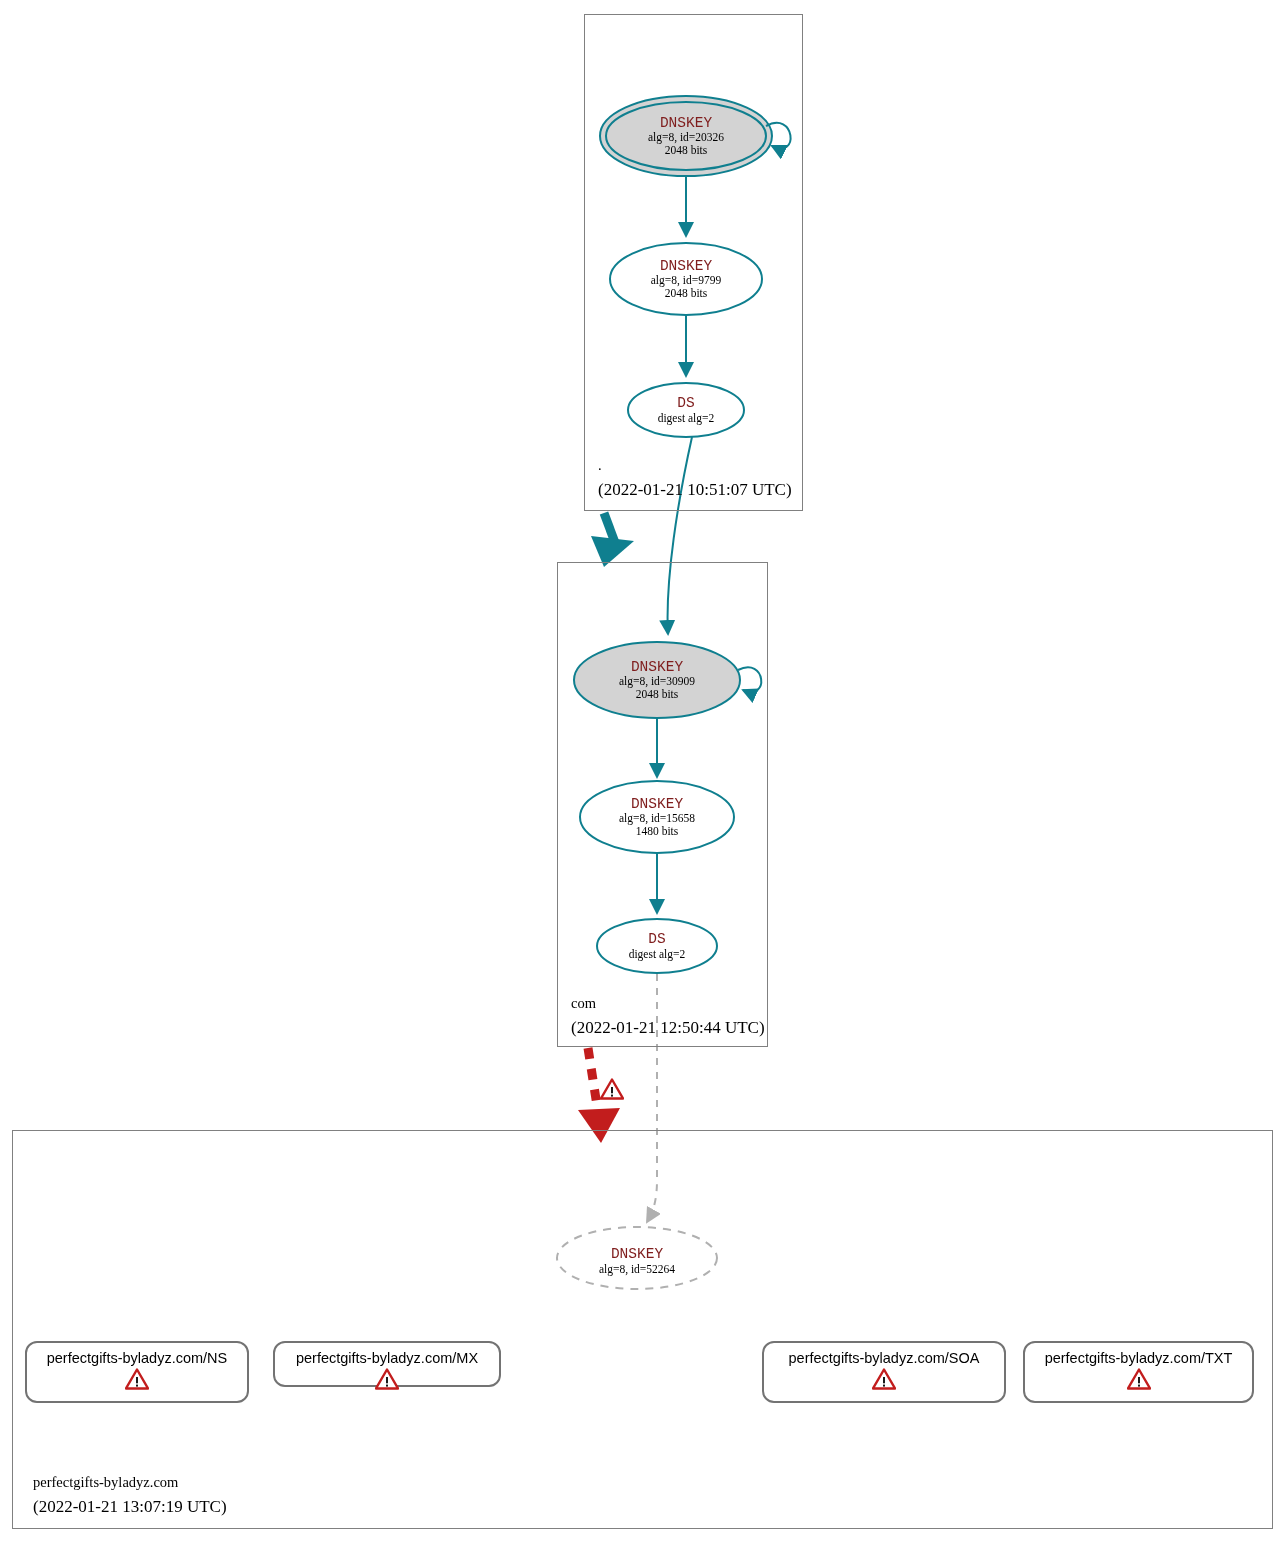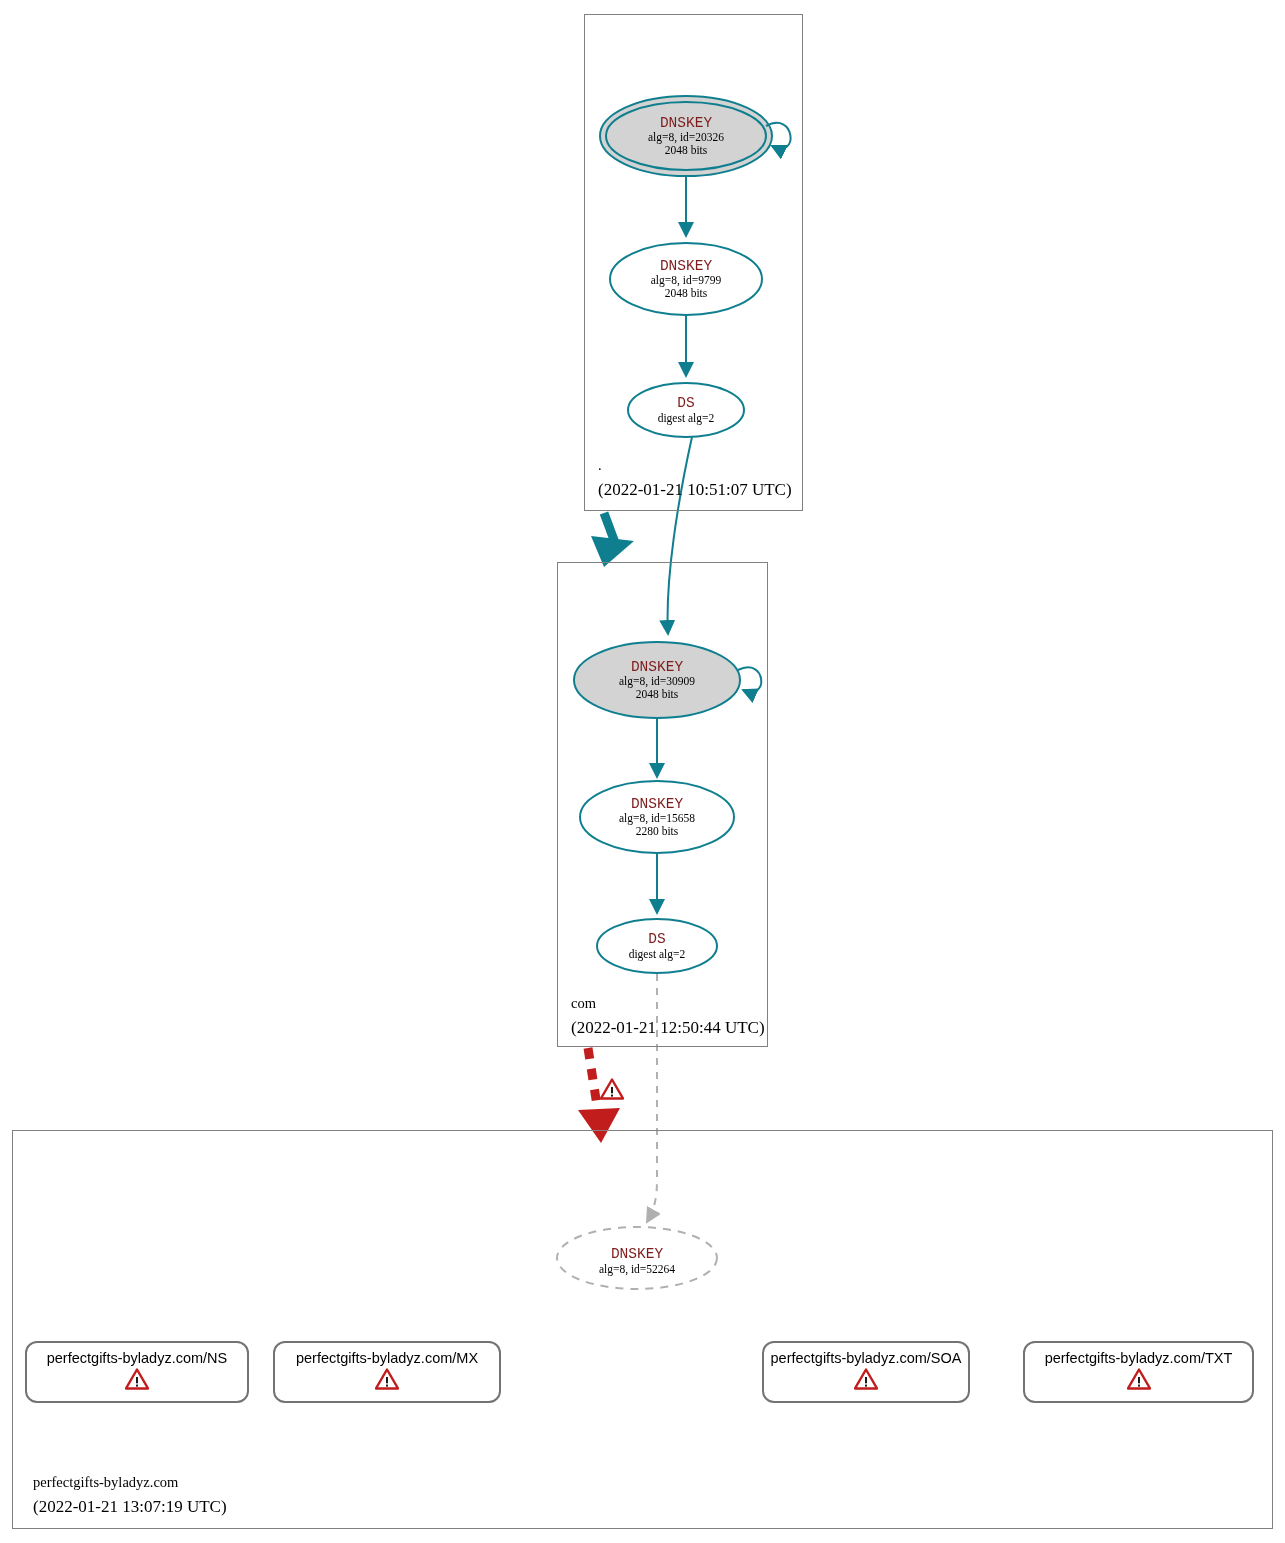--- a/index.html
+++ b/index.html
@@ -185,21 +185,21 @@
 
   <div class="node" style="left:571px; top:650px; width:172px; height:60px;">
     <div class="t1">DNSKEY</div>
     <div class="t2">alg=8, id=30909</div>
     <div class="t2">2048 bits</div>
   </div>
 
   <div class="node" style="left:581px; top:787px; width:152px; height:60px;">
     <div class="t1">DNSKEY</div>
     <div class="t2">alg=8, id=15658</div>
-    <div class="t2">2280 bits</div>
+    <div class="t2">1480 bits</div>
   </div>
 
   <div class="node" style="left:599px; top:925px; width:116px; height:42px;">
     <div class="t1">DS</div>
     <div class="t2">digest alg=2</div>
   </div>
 
   <div class="node" style="left:557px; top:1241px; width:160px; height:40px;">
     <div class="t1">DNSKEY</div>
     <div class="t2">alg=8, id=52264</div>
@@ -217,33 +217,33 @@
     <div class="rr-label">perfectgifts-byladyz.com/NS</div>
     <div class="warn-wrap">
       <svg width="24" height="22" viewBox="0 0 24 22">
         <path d="M12,1.5 L23,20.5 L1,20.5 z" fill="#ffffff" stroke="#c21d1d" stroke-width="2.4" stroke-linejoin="round"></path>
         <rect x="11" y="9" width="2" height="6.3" fill="#1a1a1a"></rect>
         <rect x="11" y="16.6" width="2" height="2" fill="#1a1a1a"></rect>
       </svg>
     </div>
   </div>
 
-  <div class="rr-box" style="left:273px; top:1341px; width:228px; height:62px;">
+  <div class="rr-box" style="left:273px; top:1341px; width:228px; height:46px;">
     <div class="rr-label">perfectgifts-byladyz.com/MX</div>
     <div class="warn-wrap">
       <svg width="24" height="22" viewBox="0 0 24 22">
         <path d="M12,1.5 L23,20.5 L1,20.5 z" fill="#ffffff" stroke="#c21d1d" stroke-width="2.4" stroke-linejoin="round"></path>
         <rect x="11" y="9" width="2" height="6.3" fill="#1a1a1a"></rect>
         <rect x="11" y="16.6" width="2" height="2" fill="#1a1a1a"></rect>
       </svg>
     </div>
   </div>
 
 
-  <div class="rr-box" style="left:762px; top:1341px; width:208px; height:62px;">
+  <div class="rr-box" style="left:762px; top:1341px; width:244px; height:62px;">
     <div class="rr-label">perfectgifts-byladyz.com/SOA</div>
     <div class="warn-wrap">
       <svg width="24" height="22" viewBox="0 0 24 22">
         <path d="M12,1.5 L23,20.5 L1,20.5 z" fill="#ffffff" stroke="#c21d1d" stroke-width="2.4" stroke-linejoin="round"></path>
         <rect x="11" y="9" width="2" height="6.3" fill="#1a1a1a"></rect>
         <rect x="11" y="16.6" width="2" height="2" fill="#1a1a1a"></rect>
       </svg>
     </div>
   </div>
 

